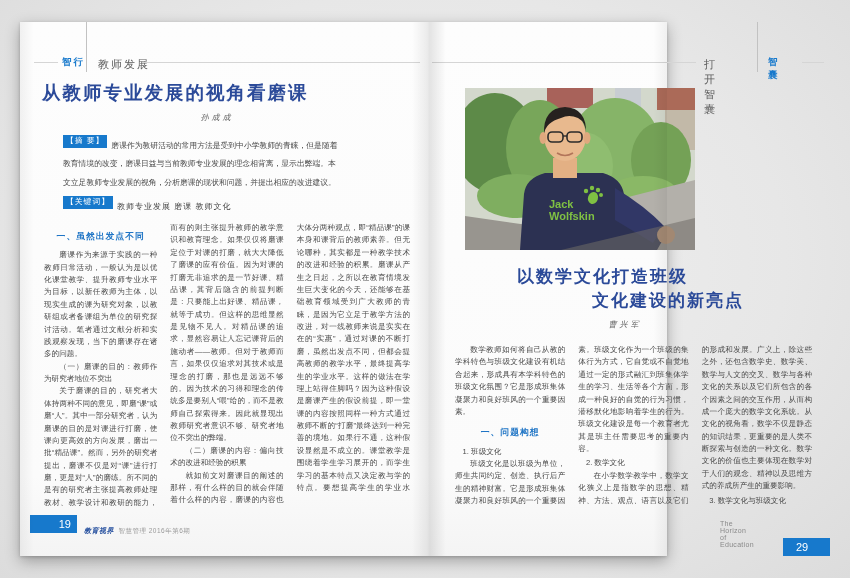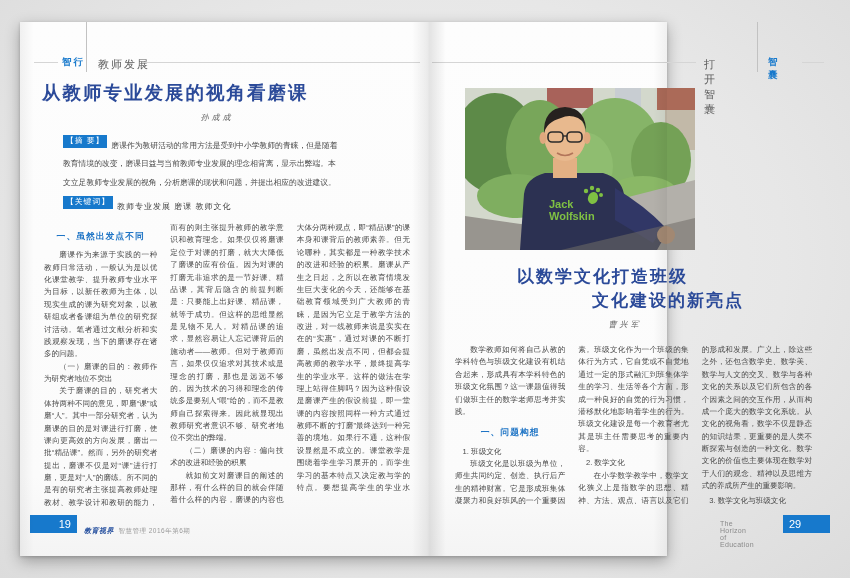--- a/index.html
+++ b/index.html
@@ -65,21 +65,21 @@
     font-family:"Liberation Serif", serif; color:#2b4a99; font-weight:bold;
     font-size:17px; letter-spacing:2px; white-space:nowrap;
   }
 
   
   .pagebar {
     background:#1779cc; color:#fff; font-size:11px; height:18px;
     display:flex; align-items:center;
   }
   .pagebar.left-bar { justify-content:flex-end; padding-right:6px; }
-  .pagebar.right-bar { justify-content:flex-start; padding-left:6px; }
+  .pagebar.right-bar { justify-content:flex-start; padding-left:13px;margin-top:23px; }
   .journal-logo { color:#27519f; font-weight:bold; font-size:7px; font-style:italic; letter-spacing:.5px; }
   .journal-info { color:#999; font-size:6.5px; letter-spacing:.5px; }
   .journal-en { color:#8a8a8a; font-size:7px; letter-spacing:.3px; }
 
   .photo-frame { overflow:hidden; background:#cfd6c8; }
   svg { display:block; }
 </style>
 </head>
 <body>
 
@@ -179,21 +179,21 @@
           <path d="M96,162 L230,130 L230,162 Z" fill="#6f6c66" opacity=".55"></path>
         </g>
       </svg>
     </div>
 
     <div class="abs rt-title" style="left:497px; top:243px;font-family:Liberation Mono, monospace;">以数学文化打造班级</div>
     <div class="abs rt-title" style="left:572px; top:267px;">文化建设的新亮点</div>
     <div class="abs author" style="left:545px; top:297px; width:120px;">曹兴军</div>
 
     <div class="abs cols" style="left:435px; top:322px; width:357px; height:170px;">
-        <p class="t-para">数学教师如何将自己从教的学科特色与班级文化建设有机结合起来，形成具有本学科特色的班级文化氛围？这一课题值得我们做班主任的数学老师思考并实践。</p>
+        <p class="t-para">数学教师如何将自己从教的学科特色与班级文化建设有机结合起来，形成具有本学科特色的班级文化氛围？它是形成班集体凝聚力和良好班风的一个重要因素。</p>
         <h4 class="t-heading">一、问题构想</h4>
         <p class="t-sub">1. 班级文化</p>
         <p class="t-para">班级文化是以班级为单位，师生共同约定、创造、执行后产生的精神财富。它是形成班集体凝聚力和良好班风的一个重要因素。班级文化作为一个班级的集体行为方式，它自觉或不自觉地通过一定的形式融汇到班集体学生的学习、生活等各个方面，形成一种良好的自觉的行为习惯，潜移默化地影响着学生的行为。班级文化建设是每一个教育者尤其是班主任需要思考的重要内容。</p>
         <p class="t-sub">2. 数学文化</p>
         <p class="t-para">在小学数学教学中，数学文化狭义上是指数学的思想、精神、方法、观点、语言以及它们的形成和发展。广义上，除这些之外，还包含数学史、数学美、数学与人文的交叉、数学与各种文化的关系以及它们所包含的各个因素之间的交互作用，从而构成一个庞大的数学文化系统。从文化的视角看，数学不仅是静态的知识结果，更重要的是人类不断探索与创造的一种文化。数学文化的价值也主要体现在数学对于人们的观念、精神以及思维方式的养成所产生的重要影响。</p>
         <p class="t-sub">3. 数学文化与班级文化</p>
       </div>
 
     <div class="abs journal-en" style="left:700px; top:498px;">The Horizon of Education</div>
     <div class="abs pagebar right-bar" style="left:763px; top:493px; width:47px;">

